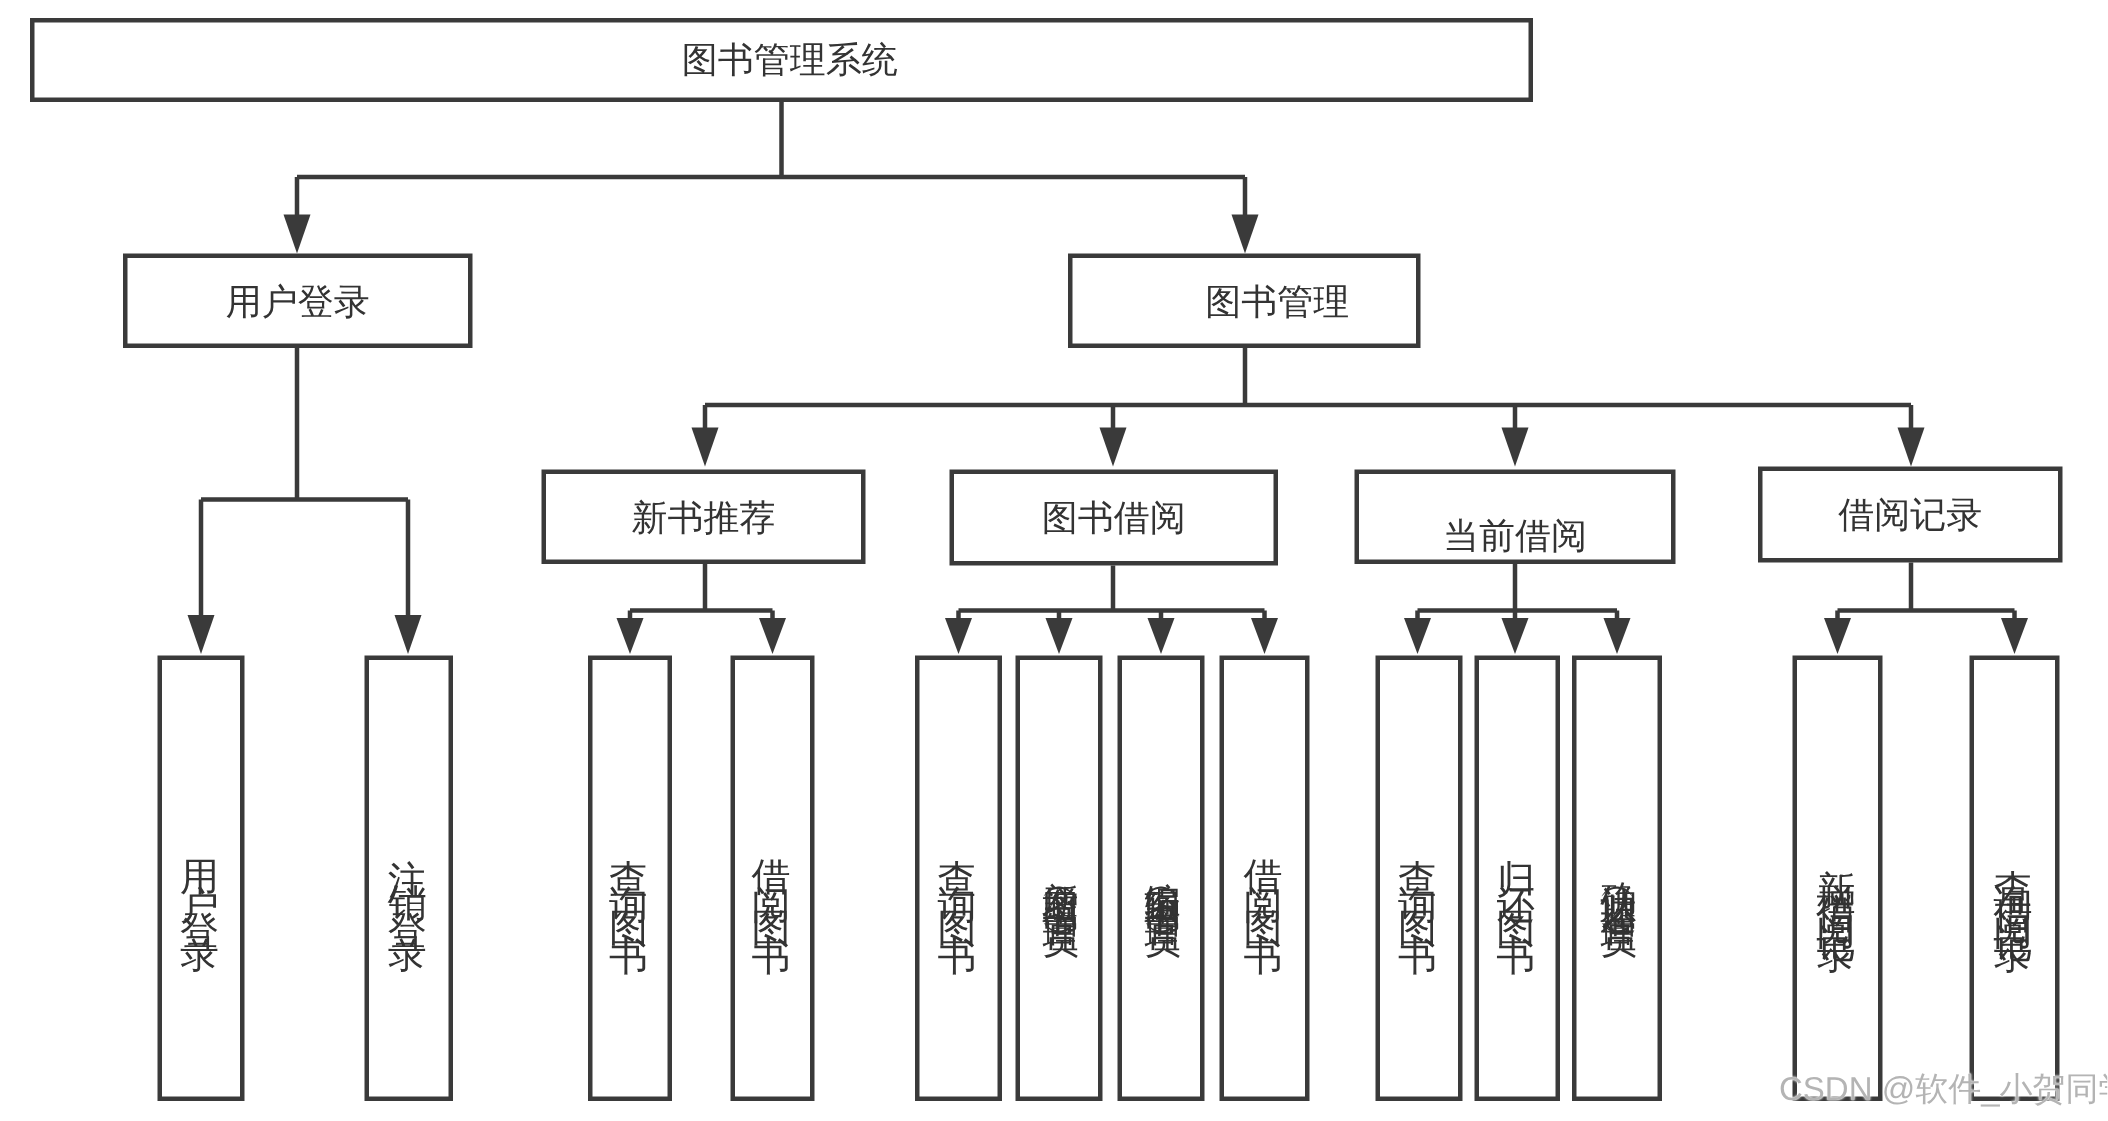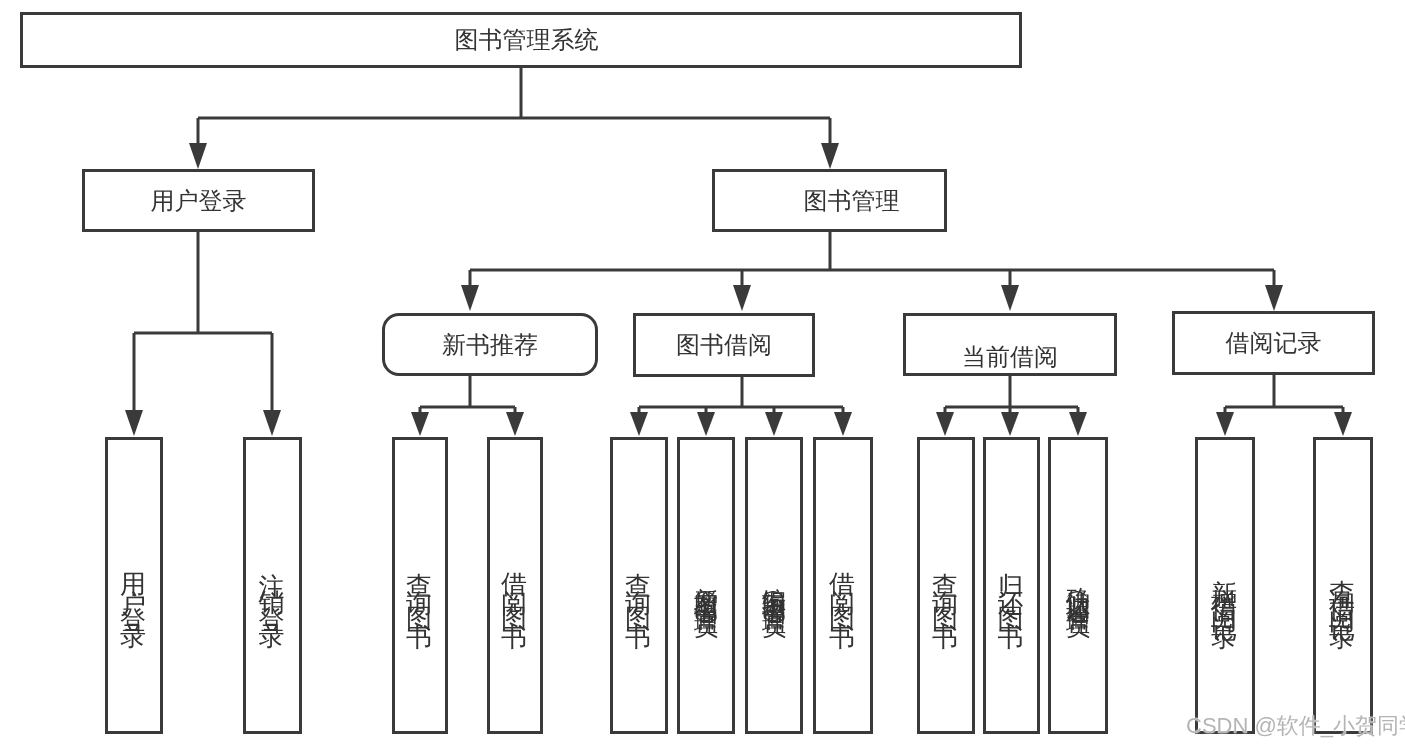--- a/index.html
+++ b/index.html
@@ -142,24 +142,24 @@
     <span class="lbl">图书管理系统</span>
   </div>
 
   <div class="box lvl" style="left:82px; top:169px; width:233px;">
     <span class="lbl">用户登录</span>
   </div>
   <div class="box lvl" style="left:712px; top:169px; width:235px;padding-left:44px;">
     <span class="lbl">图书管理</span>
   </div>
 
-  <div class="box lvl" style="left:382px; top:313px; width:216px;border-radius:17px;">
+  <div class="box lvl" style="left:361px; top:313px; width:216px;">
     <span class="lbl">新书推荐</span>
   </div>
-  <div class="box lvl" style="left:633px; top:313px; width:182px; height:64px;">
+  <div class="box lvl" style="left:633px; top:313px; width:219px; height:64px;">
     <span class="lbl">图书借阅</span>
   </div>
   <div class="box lvl" style="left:903px; top:313px; width:214px; height:63px;align-items:flex-end;">
     <span class="lbl">当前借阅</span>
   </div>
   <div class="box lvl" style="left:1172px; top:311px; width:203px; height:64px;">
     <span class="lbl">借阅记录</span>
   </div>
 
   <div class="box leaf" style="left:105px; width:58px;">

